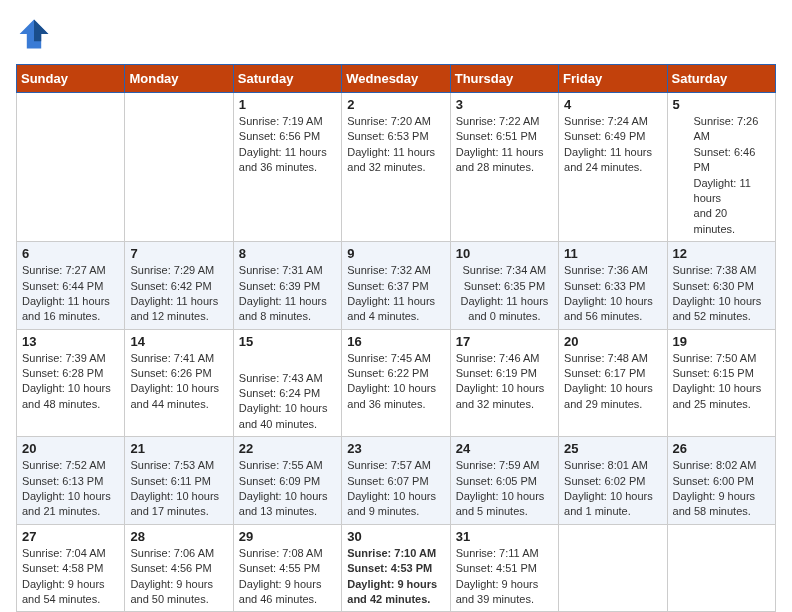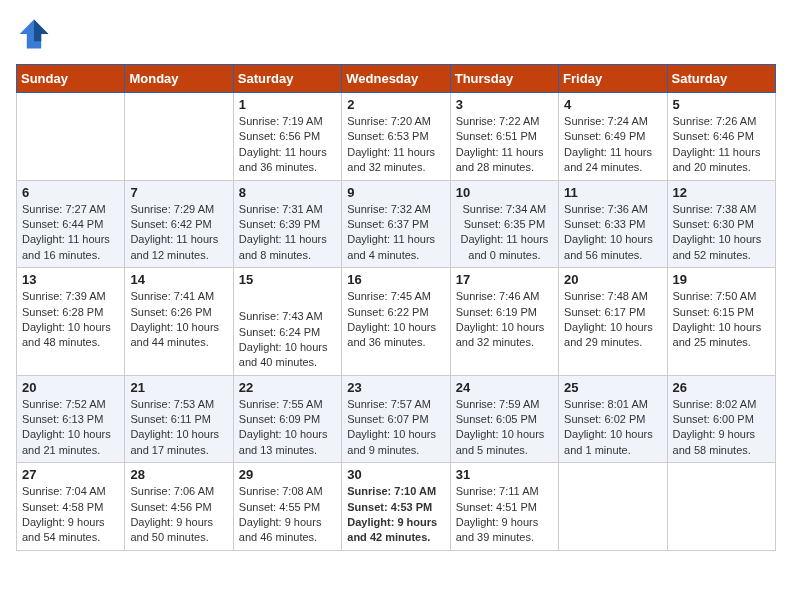--- a/index.html
+++ b/index.html
@@ -147,21 +147,21 @@
         </td>
         <td>
           <span class="day-num">4</span>
           <div class="day-info" style="white-space: pre-line;">Sunrise: 7:24 AM
 Sunset: 6:49 PM
 Daylight: 11 hours
 and 24 minutes.</div>
         </td>
         <td>
           <span class="day-num">5</span>
-          <div class="day-info" style="white-space: pre-line;">Sunrise: 7:26 AM
+          <div class="day-info" style="white-space: pre-line; margin-left: 21px;">Sunrise: 7:26 AM
 Sunset: 6:46 PM
 Daylight: 11 hours
 and 20 minutes.</div>
         </td>
       </tr>
       <tr>
         <td>
           <span class="day-num">6</span>
           <div class="day-info" style="white-space: pre-line;">Sunrise: 7:27 AM
 Sunset: 6:44 PM

